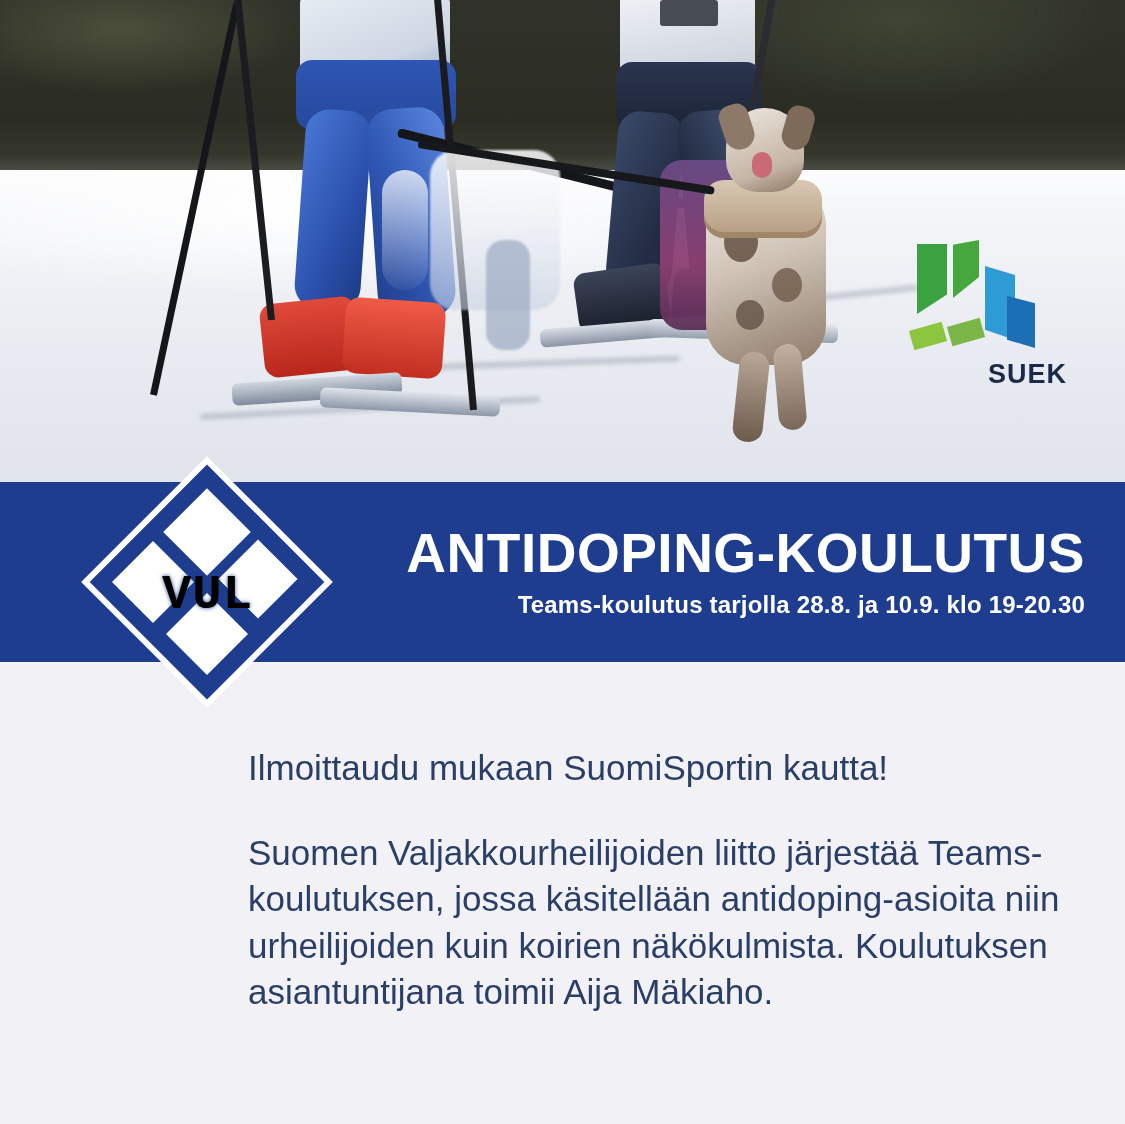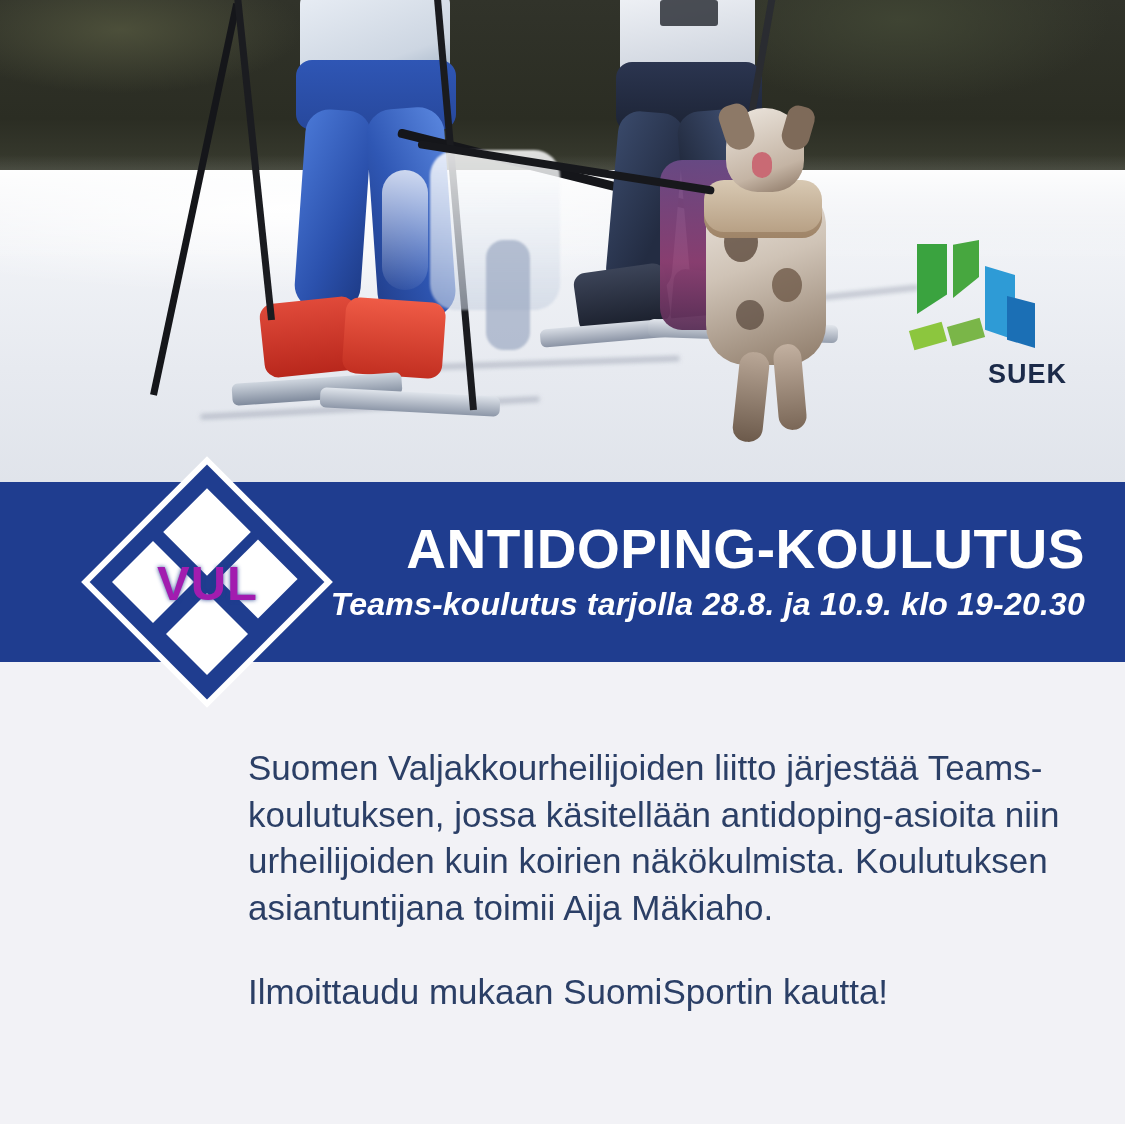--- a/index.html
+++ b/index.html
@@ -120,25 +120,24 @@
   }
   .banner-title {
     font-size: 55px;
     font-weight: 700;
     letter-spacing: 0.5px;
     line-height: 1.05;
     margin-bottom: 8px;
     white-space: nowrap;
   }
   .banner-sub {
-    font-size: 32px;
+    font-size: 24px;
     font-weight: 700;
     letter-spacing: 0.2px;
     white-space: nowrap;
-    font-style: italic;
   }
 
   
   .vul {
     position: absolute;
     left: 90px;
     top: 465px;
     width: 235px;
     height: 235px;
   }
@@ -154,31 +153,32 @@
   }
   .vul-inner {
     position: absolute;
     left: 0; top: 0;
     width: 235px;
     height: 235px;
   }
   .vul-inner .wsh { position: absolute; background: #ffffff; }
   .vul-text {
     position: absolute;
-    left: 0; top: 0;
+    left: 0; top: 12px;
     width: 235px;
     height: 235px;
     display: flex;
     align-items: center;
     justify-content: center;
-    color: #a21caf;
+    color: #000000;
     font-size: 49px;
     font-weight: 700;
     letter-spacing: 1px;
     text-shadow: 0 0 4px rgba(31,61,143,0.9);
+    font-family: Liberation Mono, monospace;
   }
 
   
   .body-copy {
     position: absolute;
     left: 248px;
     top: 745px;
     width: 820px;
     color: #2b3f66;
     font-size: 35px;
@@ -268,17 +268,17 @@
       <div class="wsh" style="left:86px; top:36px; width:62px; height:62px; transform:rotate(45deg);"></div>
       <div class="wsh" style="left:34px; top:88px; width:58px; height:58px; transform:rotate(45deg);"></div>
       <div class="wsh" style="left:88px; top:140px; width:58px; height:58px; transform:rotate(45deg);"></div>
       <div class="wsh" style="left:140px; top:86px; width:56px; height:56px; transform:rotate(45deg);"></div>
       <div class="wsh" style="left:66px; top:104px; width:104px; height:26px; transform:rotate(45deg); opacity:0.0;"></div>
     </div>
     <div class="vul-text">VUL</div>
   </div>
 
   <div class="body-copy">
+    <p>Ilmoittaudu mukaan SuomiSportin kautta!</p>
     <p>Suomen Valjakkourheilijoiden liitto järjestää Teams-koulutuksen, jossa käsitellään antidoping-asioita niin urheilijoiden kuin koirien näkökulmista. Koulutuksen asiantuntijana toimii Aija Mäkiaho.</p>
-    <p>Ilmoittaudu mukaan SuomiSportin kautta!</p>
   </div>
 
 </div>
 
 </body></html>

